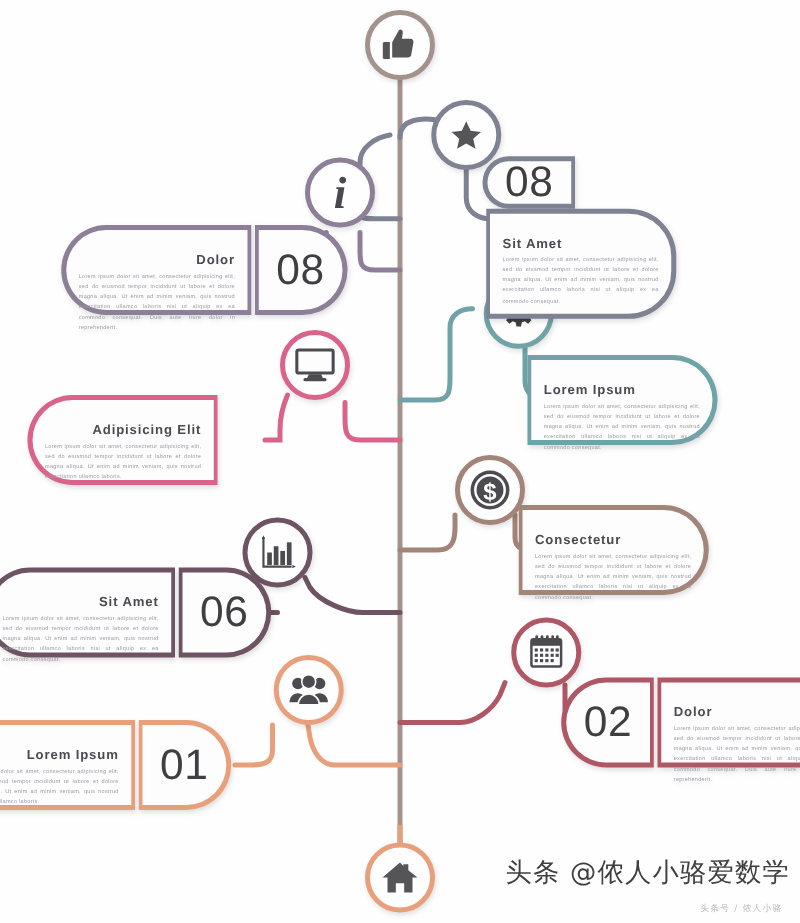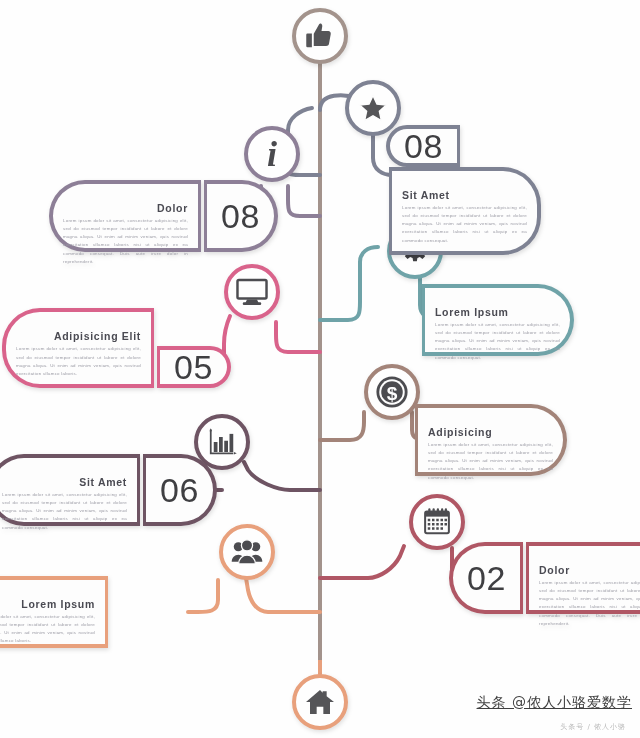--- a/index.html
+++ b/index.html
@@ -99,27 +99,26 @@
     border: 4px solid var(--c);
     display: flex; align-items: center; justify-content: center;
     filter: drop-shadow(1px 2px 2px rgba(0,0,0,0.12));
   }
   .node svg { display: block; }
 
   
   .watermark {
     position: absolute;
     right: 8px; bottom: 26px;
-    font-size: 14px;
+    font-size: 21px;
     color: #2f2f2f;
     font-family: "DejaVu Sans", sans-serif;
     letter-spacing: 1px;
     white-space: nowrap;
     opacity: 0.92;
-    text-decoration: underline;
   }
   .watermark-sub {
     position: absolute;
     right: 14px; bottom: 6px;
     font-size: 7px;
     color: #b9b9b9;
     font-family: "DejaVu Sans", sans-serif;
     letter-spacing: 1px;
     white-space: nowrap;
   }
@@ -275,20 +274,23 @@
         <path d="M6.6 21.4c0-4.3 3.3-7.6 7.4-7.6s7.4 3.3 7.4 7.6z" stroke="#fdfdfd" stroke-width="1.1"></path>
       </svg>
     </span>
   </div>
 
   <div class="pill left" style="--c:#e8a07c; left:-44px; top:576px;">
     <div class="txt-cap">
       <div class="cap-title">Lorem Ipsum</div>
       <div class="cap-body">Lorem ipsum dolor sit amet, consectetur adipisicing elit, sed do eiusmod tempor incididunt ut labore et dolore magna aliqua. Ut enim ad minim veniam, quis nostrud exercitation ullamco laboris.</div>
     </div>
+    <div class="num-cap">
+      <span class="num">01</span>
+    </div>
   </div>
 
   <div class="pill right" style="--c:#b05765; left:449px; top:542px;">
     <div class="num-cap">
       <span class="num">02</span>
     </div>
     <div class="txt-cap">
       <div class="cap-title">Dolor</div>
       <div class="cap-body">Lorem ipsum dolor sit amet, consectetur adipisicing elit, sed do eiusmod tempor incididunt ut labore et dolore magna aliqua. Ut enim ad minim veniam, quis nostrud exercitation ullamco laboris nisi ut aliquip ex ea commodo consequat. Duis aute irure dolor in reprehenderit.</div>
     </div>
@@ -299,33 +301,30 @@
       <div class="cap-title">Sit Amet</div>
       <div class="cap-body">Lorem ipsum dolor sit amet, consectetur adipisicing elit, sed do eiusmod tempor incididunt ut labore et dolore magna aliqua. Ut enim ad minim veniam, quis nostrud exercitation ullamco laboris nisi ut aliquip ex ea commodo consequat.</div>
     </div>
     <div class="num-cap">
       <span class="num">06</span>
     </div>
   </div>
 
   <div class="pill right" style="--c:#a38479; left:412px; top:404px;">
     <div class="txt-cap">
-      <div class="cap-title">Adipisicing</div>
+      <div class="cap-title">Consectetur</div>
       <div class="cap-body">Lorem ipsum dolor sit amet, consectetur adipisicing elit, sed do eiusmod tempor incididunt ut labore et dolore magna aliqua. Ut enim ad minim veniam, quis nostrud exercitation ullamco laboris nisi ut aliquip ex ea commodo consequat.</div>
     </div>
   </div>
 
-  <div class="pill left" style="--c:#d9638b; left:2px; top:316px;align-items:flex-end;">
+  <div class="pill left" style="--c:#d9638b; left:22px; top:316px;">
     <div class="txt-cap">
       <div class="cap-title">Adipisicing Elit</div>
       <div class="cap-body">Lorem ipsum dolor sit amet, consectetur adipisicing elit, sed do eiusmod tempor incididunt ut labore et dolore magna aliqua. Ut enim ad minim veniam, quis nostrud exercitation ullamco laboris.</div>
     </div>
-    <div class="num-cap">
-      <span class="num">05</span>
-    </div>
   </div>
 
   <div class="pill right" style="--c:#6fa3a8; left:419px; top:284px;">
     <div class="txt-cap">
       <div class="cap-title">Lorem Ipsum</div>
       <div class="cap-body">Lorem ipsum dolor sit amet, consectetur adipisicing elit, sed do eiusmod tempor incididunt ut labore et dolore magna aliqua. Ut enim ad minim veniam, quis nostrud exercitation ullamco laboris nisi ut aliquip ex ea commodo consequat.</div>
     </div>
   </div>
 
   <div class="pill left" style="--c:#8d7f97; left:49px; top:180px;">

